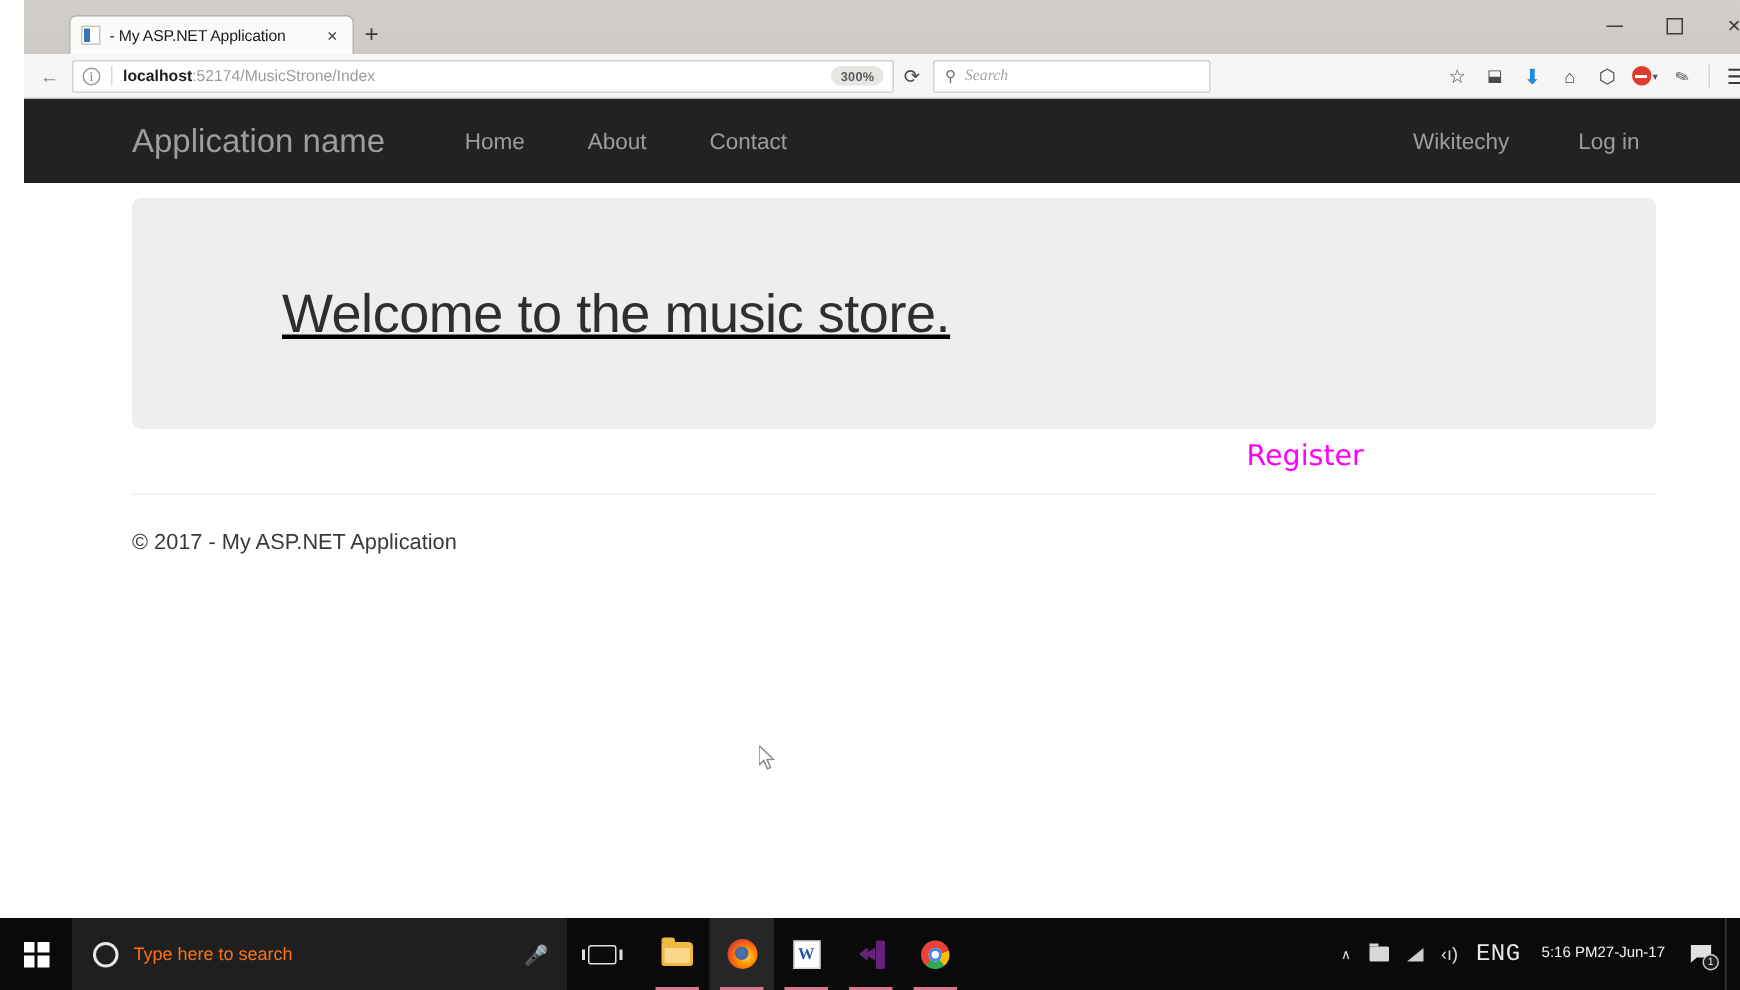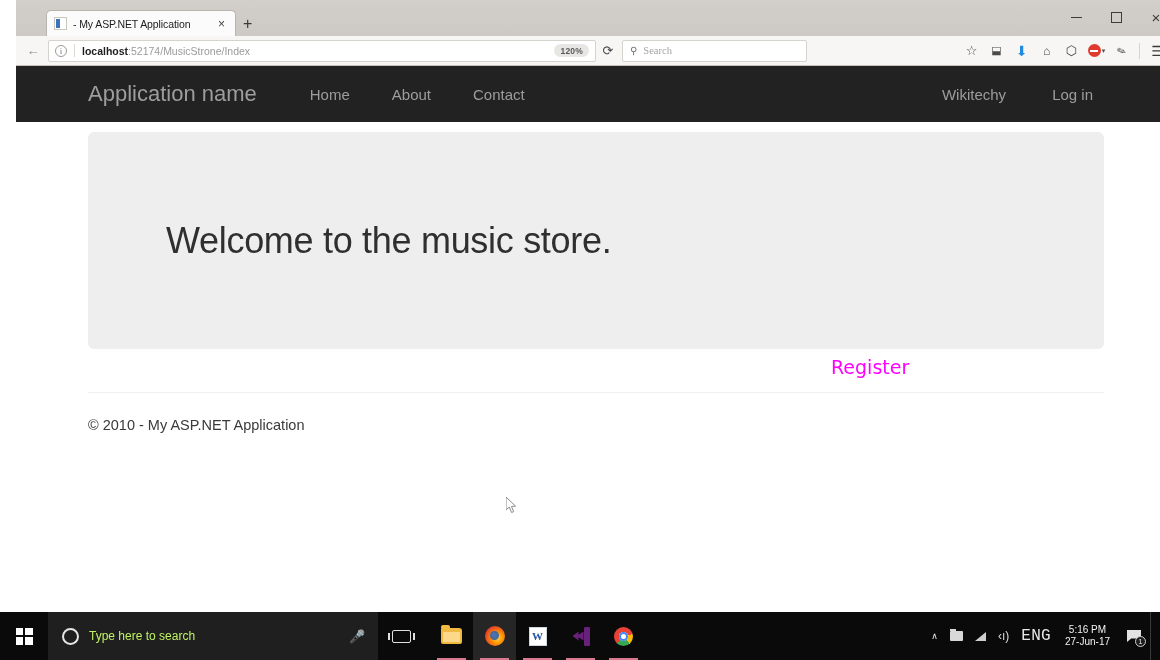--- a/index.html
+++ b/index.html
@@ -191,21 +191,21 @@
   .searchbar {
     width: 185px; height: 22px;
     margin-left: 2px;
     display: flex; align-items: center; gap: 6px;
     background: #ffffff;
     border: 1px solid #d6d2cd;
     border-radius: 2px;
     padding: 0 7px;
   }
   .search-i { font-size: 10px; color: #6d6d6d; }
-  .search-ph { font-size: 10.5px; color: #a5a5a5; font-family: "Liberation Serif", serif;}
+  .search-ph { font-size: 10.5px; color: #a5a5a5; font-style: italic; font-family: "Liberation Serif", serif;}
 
   .toolbar-icons {
     margin-left: auto;
     display: flex;
     align-items: center;
     gap: 0px;
   }
   .ti {
     width: 25px; height: 24px;
     display: flex; align-items: center; justify-content: center;
@@ -283,26 +283,27 @@
   }
   .nav-right .nav-link { padding: 0 23px; }
 
   .content {
     position: relative;
     padding: 0 72px;
   }
 
   .jumbotron {
     margin-top: 10px;
-    height: 217px;
+    height: 154px;
     background: #eeeeee;
     border-radius: 6px;
     display: flex;
     align-items: center;
-    padding-left: 78px;
+    padding-left: 100px;
+    text-decoration: underline;
   }
 
   .jumbo-title {
     font-size: 36px;
     color: #2f2f2f;
     font-weight: normal;
     letter-spacing: -0.3px;
   }
 
   .watermark-row {
@@ -376,21 +377,21 @@
     cursor: text;
   }
   .cortana-ring {
     width: 17px; height: 17px;
     border: 2px solid #e6e6e6;
     border-radius: 50%;
     flex: 0 0 auto;
   }
   .cortana-ph {
     font-size: 12px;
-    color: #bef264;
+    color: #f97316;
     white-space: nowrap;
   }
   .mic-icon {
     margin-left: auto;
     color: #cfcfcf;
     font-size: 13px;
   }
 
   .taskview {
     width: 46px; height: 48px;
@@ -561,21 +562,21 @@
     border-bottom: 9px solid #cfcfcf;
   }
   .ic-vol {
     font-size: 12px;
     color: #dcdcdc;
   }
   .tray-lang { font-size: 16px; letter-spacing: .3px; color: #e9e9e9; font-family: Liberation Mono, monospace; }
 
   .clock {
     display: flex;
-    flex-direction: column;
+    flex-direction: row;
     align-items: center;
     justify-content: center;
     line-height: 1.25;
     padding: 0 8px;
     cursor: pointer;
   }
   .clock div { font-size: 10px; color: #f2f2f2; white-space: nowrap; }
 
   .action-center {
     width: 32px; height: 48px;
@@ -629,21 +630,21 @@
       </div>
     </div>
 
     <div class="navbar-chrome">
       <div class="nav-btn nav-back">←</div>
 
       <div class="urlbar">
         <span class="shield-i">i</span>
         <span class="urlbar-sep"></span>
         <span class="url-text"><span class="url-host">localhost</span><span>:52174/MusicStrone/Index</span></span>
-        <span class="zoom-chip">120%</span>
+        <span class="zoom-chip">300%</span>
       </div>
 
       <div class="reload-btn">⟳</div>
 
       <div class="searchbar">
         <span class="search-i">⚲</span>
         <span class="search-ph">Search</span>
       </div>
 
       <div class="toolbar-icons">
@@ -681,21 +682,21 @@
         <div class="jumbotron">
           <h1 class="jumbo-title">Welcome to the music store.</h1>
         </div>
 
         <div class="watermark-row">
           <span class="watermark">Register</span>
         </div>
 
         <div class="footer-hr"></div>
 
-        <div class="footer-text">© 2010 - My ASP.NET Application</div>
+        <div class="footer-text">© 2017 - My ASP.NET Application</div>
 
         <svg class="page-cursor" viewBox="0 0 12 17">
           <polygon points="0,0 0,13 3.2,10 5.6,15.5 7.7,14.6 5.4,9.4 9.6,9.2" fill="#ffffff" stroke="#8a8a8a" stroke-width="1"></polygon>
         </svg>
       </div>
 
     </div>
   </div>
 
   <div class="taskbar">

